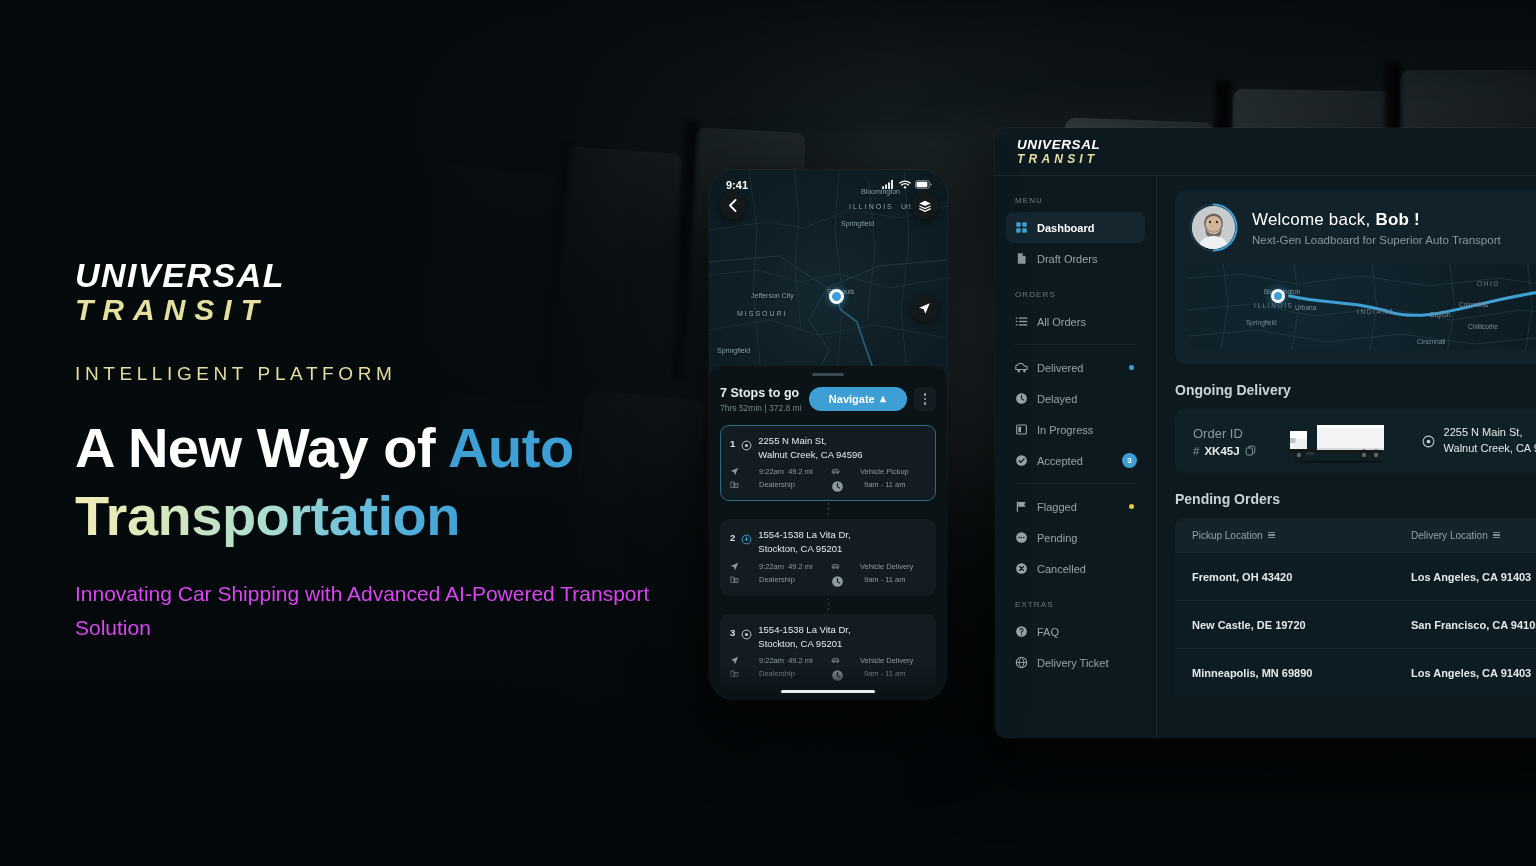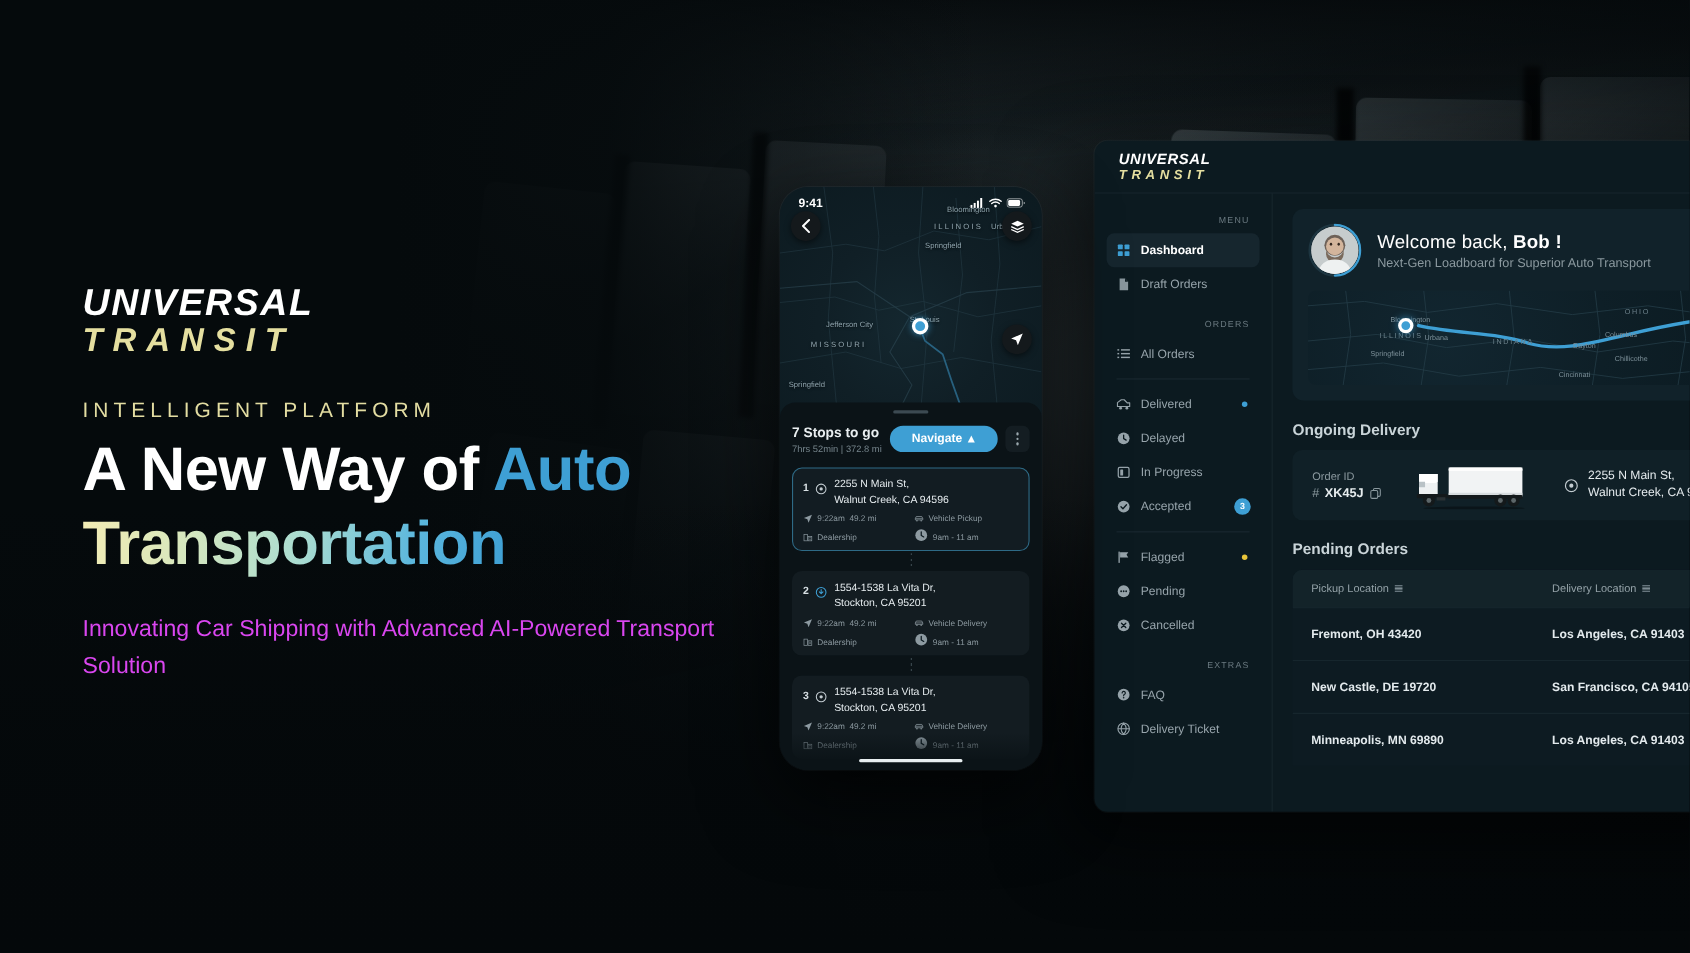--- a/index.html
+++ b/index.html
@@ -54,21 +54,21 @@
   .logo-wrap { margin-bottom:38px; }
   .logo-top, .logo-bot {
     font-weight:bold; font-style:italic;
     letter-spacing:0.5px; line-height:1;
     font-family:"Liberation Sans", sans-serif;
   }
   .logo-top { font-size:34px; color:#ffffff; letter-spacing:1.5px; }
   .logo-bot { font-size:30px; color:#e5dfa0; letter-spacing:9px; margin-top:3px; }
   .eyebrow {
     font-size:19px; letter-spacing:4.6px; color:#e3dda2;
-    font-weight:500; margin-bottom:7px;
+    font-weight:500; margin-bottom:29px;
   }
   .headline {
     font-size:56px; line-height:1.22; font-weight:bold;
     color:#ffffff; letter-spacing:-0.5px;
   }
   .headline .auto { color:#3e9fd4; }
   .headline .grad {
     background:linear-gradient(100deg,#f3ecb4 0%,#dbe8bc 22%,#a9dcd1 52%,#5bb7dd 78%,#3e9fd4 100%);
     -webkit-background-clip:text; background-clip:text; color:transparent;
   }
@@ -134,21 +134,21 @@
     background:#131c21; border-radius:9px; padding:8px 9px 7px; margin-bottom:0;
     border:1px solid transparent;
   }
   .stop-card.active { border-color:#2e6a86; background:#121c22; }
   .stop-row1 { display:flex; align-items:flex-start; gap:6px; }
   .stop-num { font-size:9.5px; color:#d8e0e4; font-weight:bold; padding-top:4px; }
   .stop-pin { padding-top:3px; color:#c3ccd1; }
   .stop-pin.blue { color:#3e9fd4; }
   .stop-addr { font-size:9.5px; color:#e6ecef; line-height:1.45; }
   .stop-meta { margin-top:6px; display:grid; grid-template-columns:1fr 1fr; gap:4px 6px; }
-  .meta-it { display:flex; align-items:flex-end; gap:4px; font-size:7.5px; color:#8d9aa1; }
+  .meta-it { display:flex; align-items:flex-start; gap:20px; font-size:7.5px; color:#8d9aa1; }
   .connector { height:18px; display:flex; align-items:center; justify-content:center; }
   .connector span {
     width:1px; height:14px;
     background:repeating-linear-gradient(180deg,#3b4950 0 2px,transparent 2px 5px);
   }
   .fade-bot {
     position:absolute; left:0; bottom:0; width:100%; height:34px;
     background:linear-gradient(0deg,#0b1317 22%,rgba(11,19,23,0)); z-index:6;
   }
   .home-ind {
@@ -167,21 +167,20 @@
     height:48px; flex:0 0 48px; display:flex; align-items:center; padding-left:22px;
     border-bottom:1px solid rgba(120,150,165,0.10);
   }
   .dlogo-top { font-size:13.5px; font-weight:bold; font-style:italic; color:#fff; letter-spacing:0.6px; line-height:1; }
   .dlogo-bot { font-size:12px; font-weight:bold; font-style:italic; color:#e5dfa0; letter-spacing:4.2px; line-height:1; margin-top:2px; }
   .dash-body { flex:1; display:flex; min-height:0; }
 
   .sidebar {
     width:162px; flex:0 0 162px; padding:14px 11px 0;
     border-right:1px solid rgba(120,150,165,0.10);
-    text-align:right;
   }
   .sec-label {
     font-size:8px; color:#6b7a81; letter-spacing:1.1px; padding:0 9px;
     margin:6px 0 7px;
   }
   .sec-label.sp { margin-top:16px; }
   .nav-item {
     display:flex; align-items:center; gap:9px; height:31px; padding:0 9px;
     border-radius:7px; color:#97a4ab; font-size:11px; cursor:pointer;
     position:relative;
@@ -221,21 +220,21 @@
   .wdot {
     position:absolute; width:14px; height:14px; border-radius:50%;
     background:#3e9fd4; border:3px solid #fff; box-shadow:0 0 8px rgba(62,159,212,.75);
   }
 
   .sec-title { font-size:14px; color:#c9d4d8; font-weight:bold; margin:18px 0 11px; }
   .ongoing-card {
     background:#102027; border-radius:9px; height:64px; display:flex;
     align-items:center; padding:0 18px; gap:24px;
   }
-  .ord-lbl { font-size:10px; color:#8b999f; }
+  .ord-lbl { font-size:13px; color:#8b999f; }
   .ord-id { font-size:11.5px; color:#e7edef; font-weight:bold; display:flex; align-items:center; gap:5px; margin-top:4px; }
   .ord-id .hash { color:#8b999f; font-weight:400; }
   .truck { width:118px; height:44px; flex:0 0 118px; }
   .dest { display:flex; align-items:center; gap:9px; }
   .dest-txt { font-size:11px; color:#e4eaed; line-height:1.42; white-space:nowrap; }
 
   .ptable { background:#10202750; border-radius:9px 0 0 0; overflow:hidden; }
   .ptable .thead {
     display:flex; height:34px; align-items:center; background:#132329;
   }

